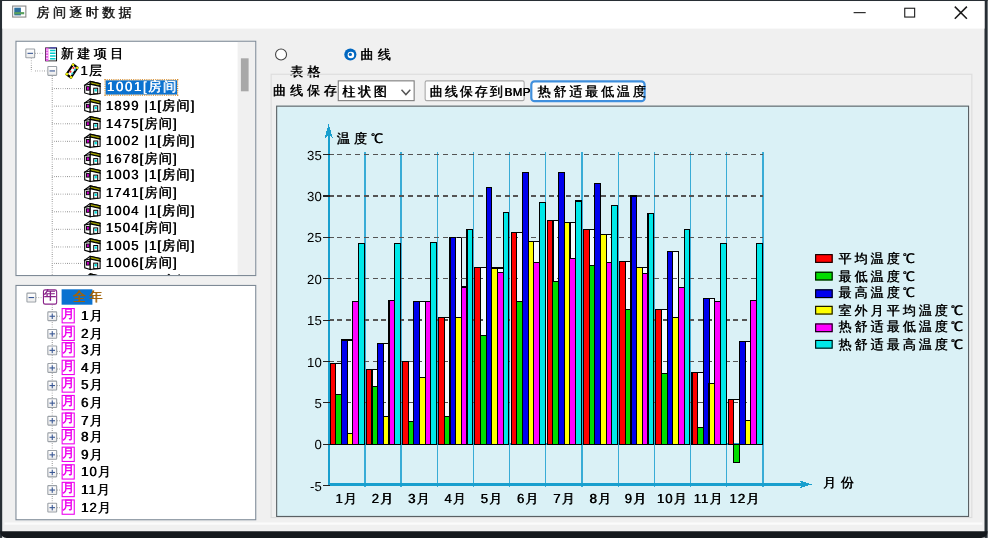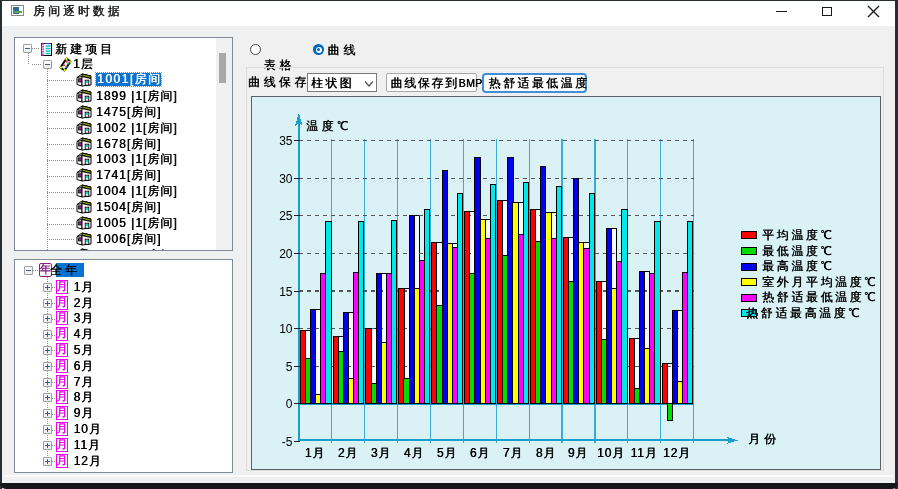--- a/index.html
+++ b/index.html
@@ -205,21 +205,21 @@
 <div class="doth" style="left:36.5px;top:138px;width:4px"></div>
 <div class="doth" style="left:36.5px;top:154px;width:4px"></div>
 <div class="doth" style="left:36.5px;top:170px;width:4px"></div>
 <div class="doth" style="left:36.5px;top:185px;width:4px"></div>
 <div class="doth" style="left:36.5px;top:201px;width:4px"></div>
 <div class="ebox" style="left:9px;top:5.5px">
       <i></i>
     </div>
 <div class="ab" style="left:24px;top:2.5px;width:13px;height:14px;background:#fff;border:1.5px solid #882288;box-sizing:border-box;border-radius:2px;color:#882288;font-size:11px;line-height:11px;text-align:center;font-weight:bold">年</div>
 <div class="ab" style="left:41px;top:3px;width:28px;height:14px;background:#0a72d0"></div>
-<div class="tx" style="left:35px;top:3.5px;color:#000000;letter-spacing:3px">全年</div>
+<div class="tx" style="left:51px;top:3.5px;color:#a16207;letter-spacing:3px">全年</div>
 <div class="ebox plus" style="left:27.5px;top:23px">
       <i></i>
       <b></b>
     </div>
 <div class="ab" style="left:40.5px;top:20px;width:12px;height:14px;background:#fff;border:1.5px solid #ee00ee;box-sizing:border-box;color:#ee00ee;font-size:11px;line-height:11px;text-align:center;font-weight:bold">月</div>
 <div class="tx" style="left:58.5px;top:21px;letter-spacing:0.9px">1月</div>
 <div class="ebox plus" style="left:27.5px;top:39px">
       <i></i>
       <b></b>
     </div>
@@ -462,12 +462,12 @@
 <div class="tx" style="left:762px;top:228.9px;letter-spacing:2.6px">平均温度℃</div>
 <div class="ab" style="left:741px;top:247.0px;width:16px;height:8px;background:#00dd00;border:1px solid #000;box-sizing:border-box"></div>
 <div class="tx" style="left:762px;top:244.5px;letter-spacing:2.6px">最低温度℃</div>
 <div class="ab" style="left:741px;top:262.6px;width:16px;height:8px;background:#0000ee;border:1px solid #000;box-sizing:border-box"></div>
 <div class="tx" style="left:762px;top:260.1px;letter-spacing:2.6px">最高温度℃</div>
 <div class="ab" style="left:741px;top:278.2px;width:16px;height:8px;background:#ffff00;border:1px solid #000;box-sizing:border-box"></div>
 <div class="tx" style="left:762px;top:275.7px;letter-spacing:2.6px">室外月平均温度℃</div>
 <div class="ab" style="left:741px;top:293.8px;width:16px;height:8px;background:#ff00ff;border:1px solid #000;box-sizing:border-box"></div>
 <div class="tx" style="left:762px;top:291.3px;letter-spacing:2.6px">热舒适最低温度℃</div>
 <div class="ab" style="left:741px;top:309.4px;width:16px;height:8px;background:#00e8e8;border:1px solid #000;box-sizing:border-box"></div>
-<div class="tx" style="left:746px;top:306.9px;letter-spacing:2.6px">热舒适最高温度℃</div>
+<div class="tx" style="left:762px;top:306.9px;letter-spacing:2.6px">热舒适最高温度℃</div>
 </body></html>

